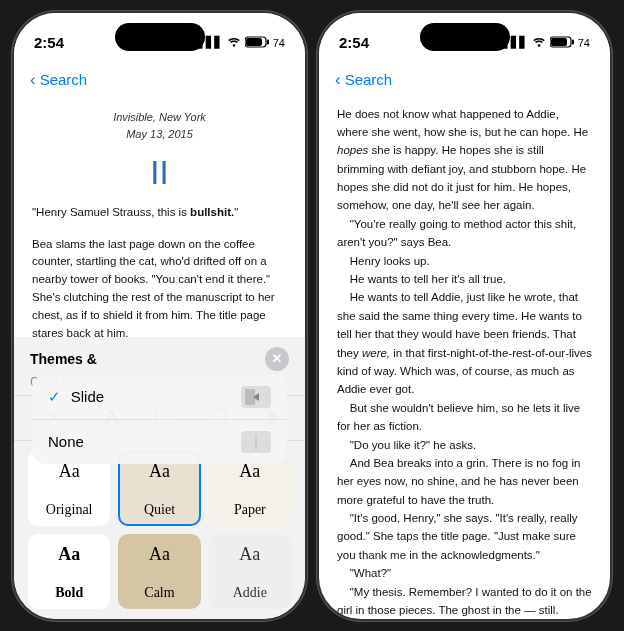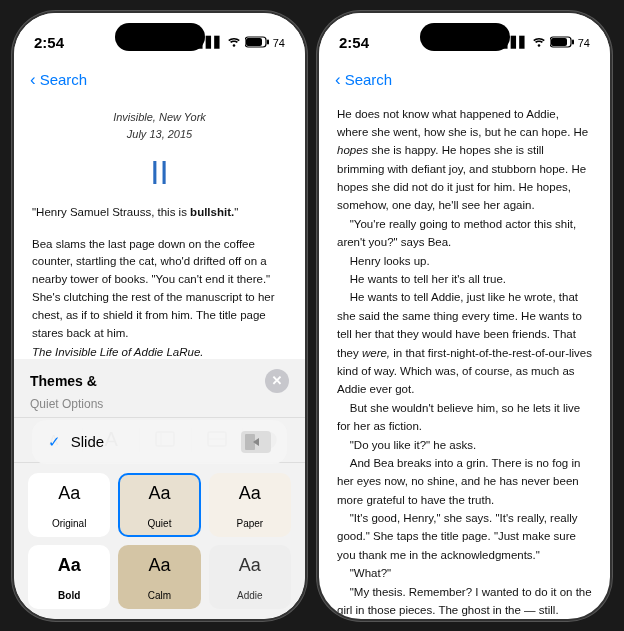--- a/index.html
+++ b/index.html
@@ -222,32 +222,33 @@
       grid-template-columns: 1fr 1fr 1fr;
       gap: 8px;
       padding: 10px 14px;
     }
     .theme-card {
       border-radius: 10px;
       padding: 8px 10px 6px;
       display: flex;
       flex-direction: column;
       align-items: center;
-      gap: 14px;
+      gap: 20px;
       border: 2px solid transparent;
+      font-family: Liberation Serif, serif;
     }
     .theme-card.selected {
       border-color: #007aff;
     }
     .theme-card .aa-text {
       font-size: 18px;
       font-weight: 500;
     }
     .theme-card .theme-name {
-      font-size: 10px;
+      font-size: 14px;
     }
     .theme-original { background: #fff; color: #000; }
     .theme-quiet { background: #e8e0d0; color: #000; }
     .theme-paper { background: #f5f0e8; color: #000; }
     .theme-bold { background: #fff; color: #000; font-weight: bold; }
     .theme-calm { background: #d4c5a5; color: #000; }
     .theme-focus { background: #eee; color: #333; }
 
     
     .right-page {
@@ -292,21 +293,21 @@
     <div class="nav-bar">
       <div class="back-btn">
         <span class="chevron">‹</span>
         <span>Search</span>
       </div>
     </div>
 
     <div class="book-page">
       <div class="book-header">
         <span>Invisible, New York</span><br>
-        <span>July 13, 2015</span>
+        <span>May 13, 2015</span>
       </div>
       <div class="book-chapter">II</div>
       <div class="book-text">
         <p>"Henry Samuel Strauss, this is <span class="bold">bullshit.</span>"</p>
         <p style="margin-top:14px">    Bea slams the last page down on the coffee counter, startling the cat, who'd drifted off on a nearby tower of books. "You can't end it there." She's clutching the rest of the manuscript to her chest, as if to shield it from him. The title page stares back at him.</p>
         <p style="margin-top:2px"><span class="italic">    The Invisible Life of Addie LaRue.</span></p>
         <p>    "What happened to her? Did she really go with Luc? After all that?"</p>
         <p>    Henry shrugs. "I assume so."</p>
         <p>    "You assume so?"</p>
         <p>    The truth is, he doesn't know.</p>
@@ -316,20 +317,29 @@
     </div>
 
     <div class="transition-popup">
       <div class="transition-item">
         <span><span class="check">✓</span> Slide</span>
         <div class="transition-icon">
           <svg width="22" height="16">
               <rect x="0" y="0" width="10" height="16" rx="1" fill="#bbb"></rect>
               <rect x="11" y="0" width="11" height="16" rx="1" fill="#ddd"></rect>
               <polygon points="8,8 14,4 14,12" fill="#888"></polygon>
+            </svg>
+        </div>
+      </div>
+      <div class="transition-item">
+        <span>None</span>
+        <div class="transition-icon">
+          <svg width="22" height="16">
+              <rect x="0" y="0" width="22" height="16" rx="1" fill="#ddd"></rect>
+              <line x1="11" y1="0" x2="11" y2="16" stroke="#bbb" stroke-width="1"></line>
             </svg>
         </div>
       </div>
     </div>
 
     <div class="themes-bar">
       <div class="themes-header">
         <span class="themes-title">Themes &amp;</span>
         <div class="close-btn">✕</div>
       </div>

